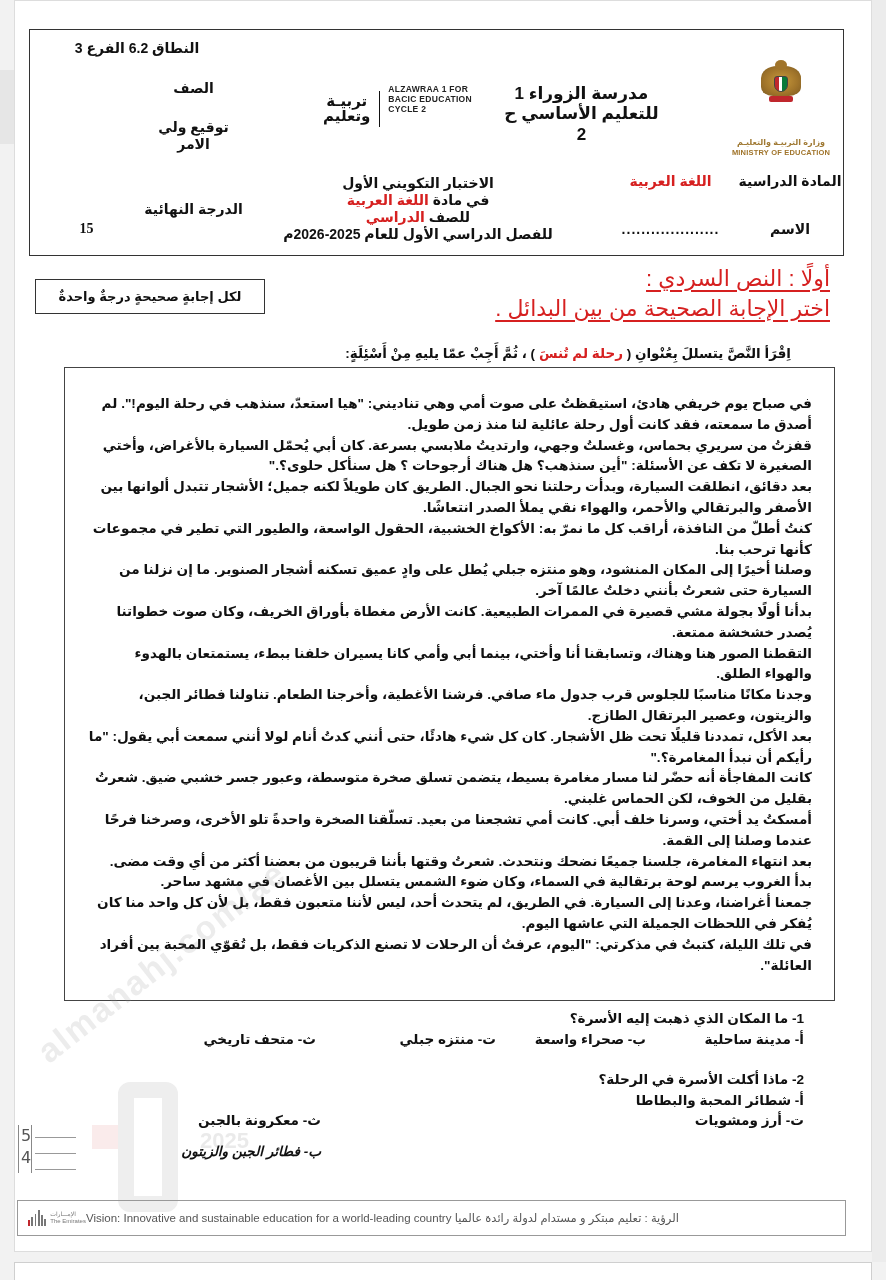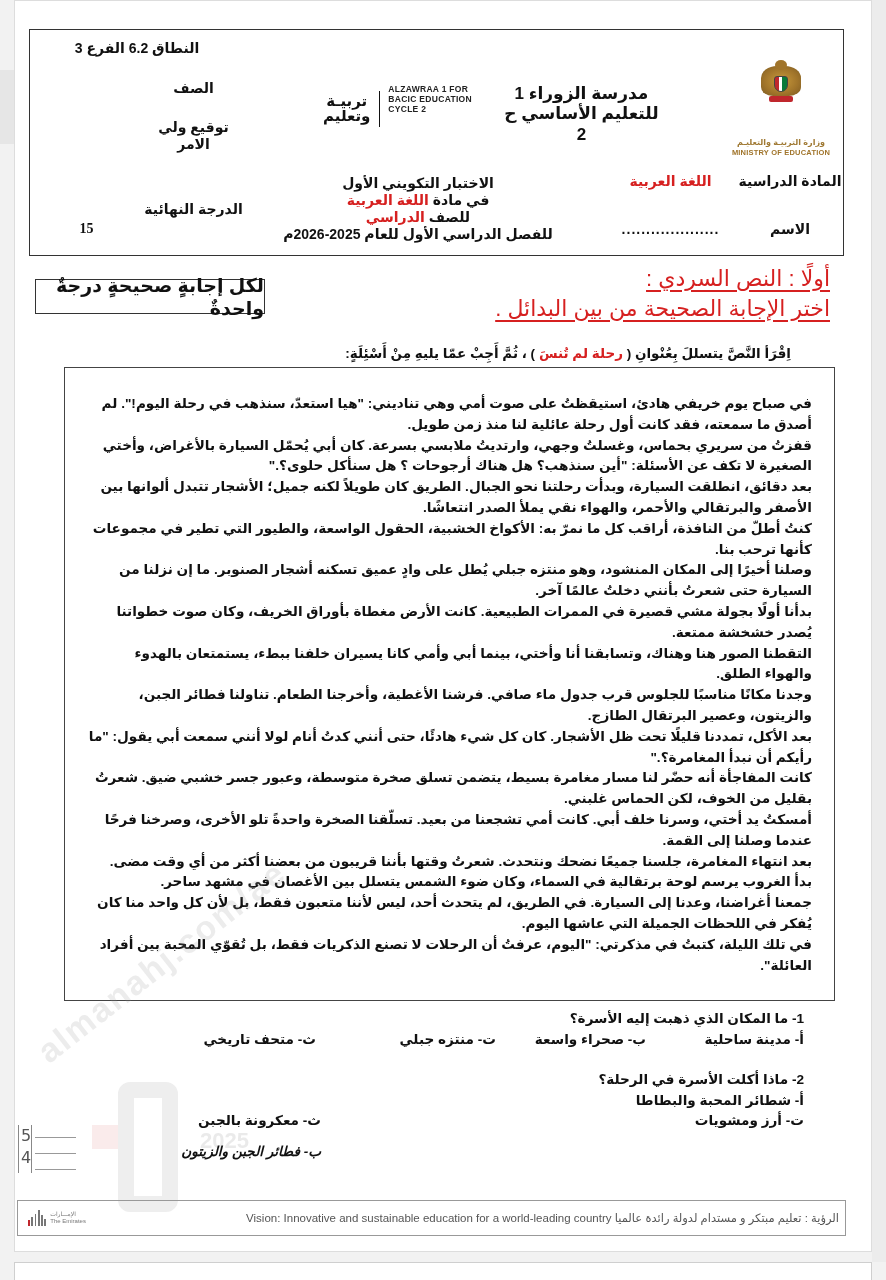--- a/index.html
+++ b/index.html
@@ -44,21 +44,21 @@
   .school { position: absolute; left: 78px; top: 42px; width: 340px; direction: rtl; display: flex; align-items: center; gap: 8px; }
   .school .brand { font-size: 15px; font-weight: bold; line-height: 1; text-align: center; font-family: "DejaVu Sans", sans-serif; }
   .school .bar { width: 1.5px; height: 36px; background: #111; }
   .school .names { display: flex; flex-direction: row; gap: 4px; margin-top: 12px; }
   .school .ar-name { font-size: 17px; font-weight: bold; }
   .school .en-name { font-size: 8.5px; font-weight: bold; direction: ltr; text-align: left; color: #222; letter-spacing: 0.3px; }
 
   
   .sec-title { position: absolute; right: 56px; top: 264px; direction: rtl; text-align: right; color: #d62020; font-size: 22px; line-height: 1.35; }
   .sec-title div { text-decoration: underline; text-underline-offset: 4px; }
-  .score-box { position: absolute; left: 35px; top: 279px; width: 230px; height: 35px; border: 1.5px solid #333; display: flex; align-items: center; justify-content: center; direction: rtl; font-weight: bold; font-size: 19px; }
+  .score-box { position: absolute; left: 35px; top: 279px; width: 230px; height: 35px; border: 1.5px solid #333; display: flex; align-items: center; justify-content: center; direction: rtl; font-weight: bold; font-size: 13px; }
 
   .instr { position: absolute; right: 95px; top: 345px; direction: rtl; font-size: 13.5px; font-weight: bold; }
   .instr .red { color: #d62020; }
 
   
   .passage { position: absolute; left: 64px; top: 367px; width: 771px; height: 634px; border: 1.5px solid #444; padding: 26px 22px 24px 22px; direction: rtl; text-align: right; }
   .passage p { font-size: 13.6px; font-weight: bold; line-height: 20.8px; }
 
   
   .q { position: absolute; direction: rtl; font-size: 13.6px; font-weight: bold; }
@@ -71,21 +71,21 @@
   .wm-phone { position: absolute; left: 118px; top: 1082px; width: 60px; height: 130px; border: 16px solid rgba(160,160,160,0.18); border-radius: 12px; pointer-events: none; }
   .wm-year { position: absolute; left: 200px; top: 1128px; font-size: 22px; color: rgba(160,160,160,0.22); font-weight: bold; pointer-events: none; }
   .wm-red { position: absolute; left: 92px; top: 1125px; width: 26px; height: 24px; background: rgba(220,120,120,0.15); pointer-events: none; }
 
   .badge54 { position: absolute; left: 18px; top: 1125px; width: 58px; height: 48px; border-left: 1px solid #888; display: flex; }
   .badge54 .nums { font-family: "DejaVu Sans", sans-serif; font-size: 16px; line-height: 22px; color: #555; width: 12px; padding-left: 2px; }
   .badge54 .lines { flex: 1; border-left: 1px solid #888; padding-left: 3px; font-size: 4px; color: #777; display: flex; flex-direction: column; justify-content: space-around; }
   .badge54 .lines div { border-bottom: 1px solid #999; height: 10px; }
 
   
-  .footer { position: absolute; left: 17px; top: 1200px; width: 829px; height: 36px; border: 1px solid #999; display: flex; align-items: center; justify-content: space-between; padding: 0 6px 0 10px; }
+  .footer { position: absolute; left: 17px; top: 1200px; width: 829px; height: 36px; border: 1px solid #999; display: flex; align-items: center; padding: 0 6px 0 10px; }
   .footer .vision { font-size: 11.5px; color: #555; direction: rtl; white-space: nowrap; }
   .emirates { display: flex; align-items: center; gap: 4px; }
   .emirates .bars { display: flex; align-items: flex-end; gap: 1.5px; height: 16px; }
   .emirates .bars i { display: block; width: 1.8px; background: #777; }
   .emirates .bars i.r { background: #c0272d; }
   .emirates .lbl { font-size: 6px; color: #777; line-height: 1.1; }
 </style>
 </head>
 <body>
 

